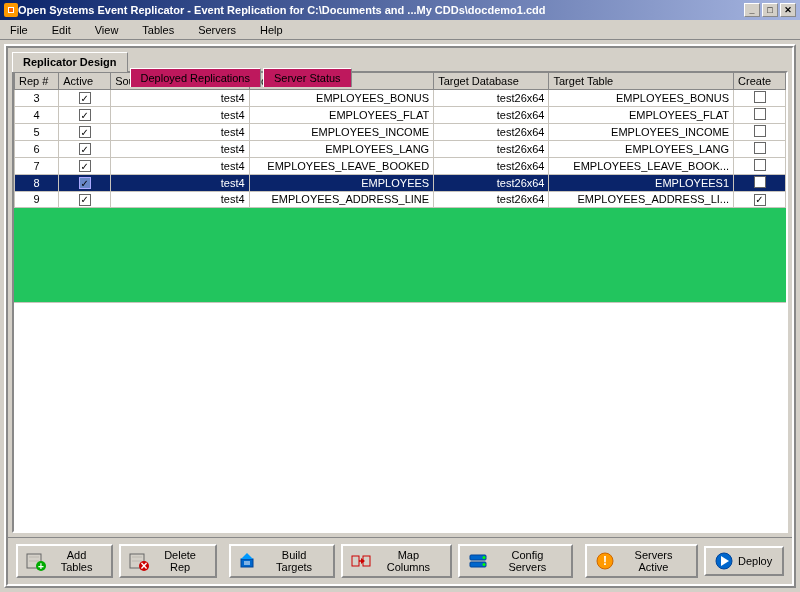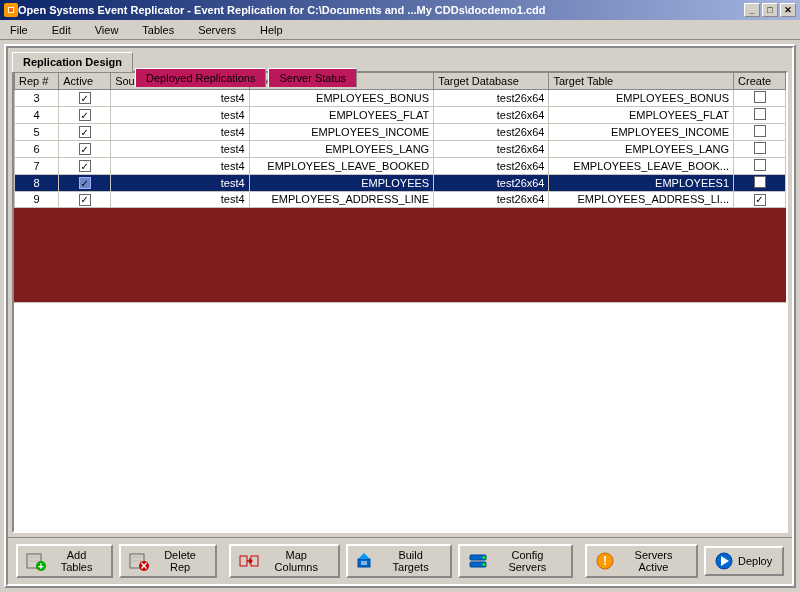--- a/index.html
+++ b/index.html
@@ -99,21 +99,21 @@
     }
     .tab:not(.active) {
       background: #be185d;
       border-color: #fff #888 #888 #fff;
       top: 16px;
     }
 
     
     .content-area {
       flex: 1;
-      background: #7f1d1d;
+      background: #22c55e;
       border: 2px solid;
       border-color: #888 #fff #fff #888;
       margin: 0 4px 4px 4px;
       display: flex;
       flex-direction: column;
       overflow: hidden;
     }
 
     
     .data-table {
@@ -244,21 +244,21 @@
     <span class="menu-item">Tables</span>
     <span class="menu-item">Servers</span>
     <span class="menu-item">Help</span>
   </div>
 
   <div style="flex:1;display:flex;flex-direction:column;margin:4px;border:2px solid;border-color:#fff #888 #888 #fff;">
     <div style="flex:1;display:flex;flex-direction:column;border:2px solid;border-color:#888 #fff #fff #888;overflow:hidden;">
 
       <div class="tabs">
         <div class="tab active">
-          <span>Replication Design</span>
+          <span>Replicator Design</span>
         </div>
         <div class="tab">
           <span>Deployed Replications</span>
         </div>
         <div class="tab">
           <span>Server Status</span>
         </div>
       </div>
 
       <div class="content-area">
@@ -369,44 +369,44 @@
               <circle cx="15" cy="15" r="5" fill="#cc0000"></circle>
               <text x="15" y="19" text-anchor="middle" fill="white" font-size="12" font-weight="bold">×</text>
             </svg>
           </div>
           <span>Delete Rep</span>
         </button>
 
         <div style="flex:1"></div>
 
         <button class="btn">
+          <div class="btn-icon icon-build">
+            <svg width="20" height="20" viewBox="0 0 20 20">
+              <rect x="2" y="8" width="12" height="8" fill="#0066cc" stroke="#004499" stroke-width="1"></rect>
+              <polygon points="8,2 2,8 14,8" fill="#0099ff"></polygon>
+              <line x1="5" y1="11" x2="11" y2="11" stroke="white" stroke-width="1"></line>
+              <line x1="5" y1="13" x2="11" y2="13" stroke="white" stroke-width="1"></line>
+            </svg>
+          </div>
+          <span>Build Targets</span>
+        </button>
+
+        <button class="btn">
           <div class="btn-icon icon-map">
             <svg width="20" height="20" viewBox="0 0 20 20">
               <rect x="1" y="5" width="7" height="10" fill="#d4d0c8" stroke="#cc0000" stroke-width="1"></rect>
               <rect x="12" y="5" width="7" height="10" fill="#d4d0c8" stroke="#cc0000" stroke-width="1"></rect>
               <line x1="8" y1="10" x2="12" y2="10" stroke="#cc0000" stroke-width="1.5"></line>
               <polygon points="10,7 14,10 10,13" fill="#cc0000"></polygon>
             </svg>
           </div>
           <span>Map Columns</span>
         </button>
 
         <button class="btn">
-          <div class="btn-icon icon-build">
-            <svg width="20" height="20" viewBox="0 0 20 20">
-              <rect x="2" y="8" width="12" height="8" fill="#0066cc" stroke="#004499" stroke-width="1"></rect>
-              <polygon points="8,2 2,8 14,8" fill="#0099ff"></polygon>
-              <line x1="5" y1="11" x2="11" y2="11" stroke="white" stroke-width="1"></line>
-              <line x1="5" y1="13" x2="11" y2="13" stroke="white" stroke-width="1"></line>
-            </svg>
-          </div>
-          <span>Build Targets</span>
-        </button>
-
-        <button class="btn">
           <div class="btn-icon icon-config">
             <svg width="20" height="20" viewBox="0 0 20 20">
               <rect x="2" y="4" width="16" height="5" rx="1" fill="#0066cc" stroke="#004499" stroke-width="1"></rect>
               <rect x="2" y="11" width="16" height="5" rx="1" fill="#0066cc" stroke="#004499" stroke-width="1"></rect>
               <circle cx="16" cy="6.5" r="1.5" fill="#00ff00"></circle>
               <circle cx="16" cy="13.5" r="1.5" fill="#00ff00"></circle>
             </svg>
           </div>
           <span>Config Servers</span>
         </button>

